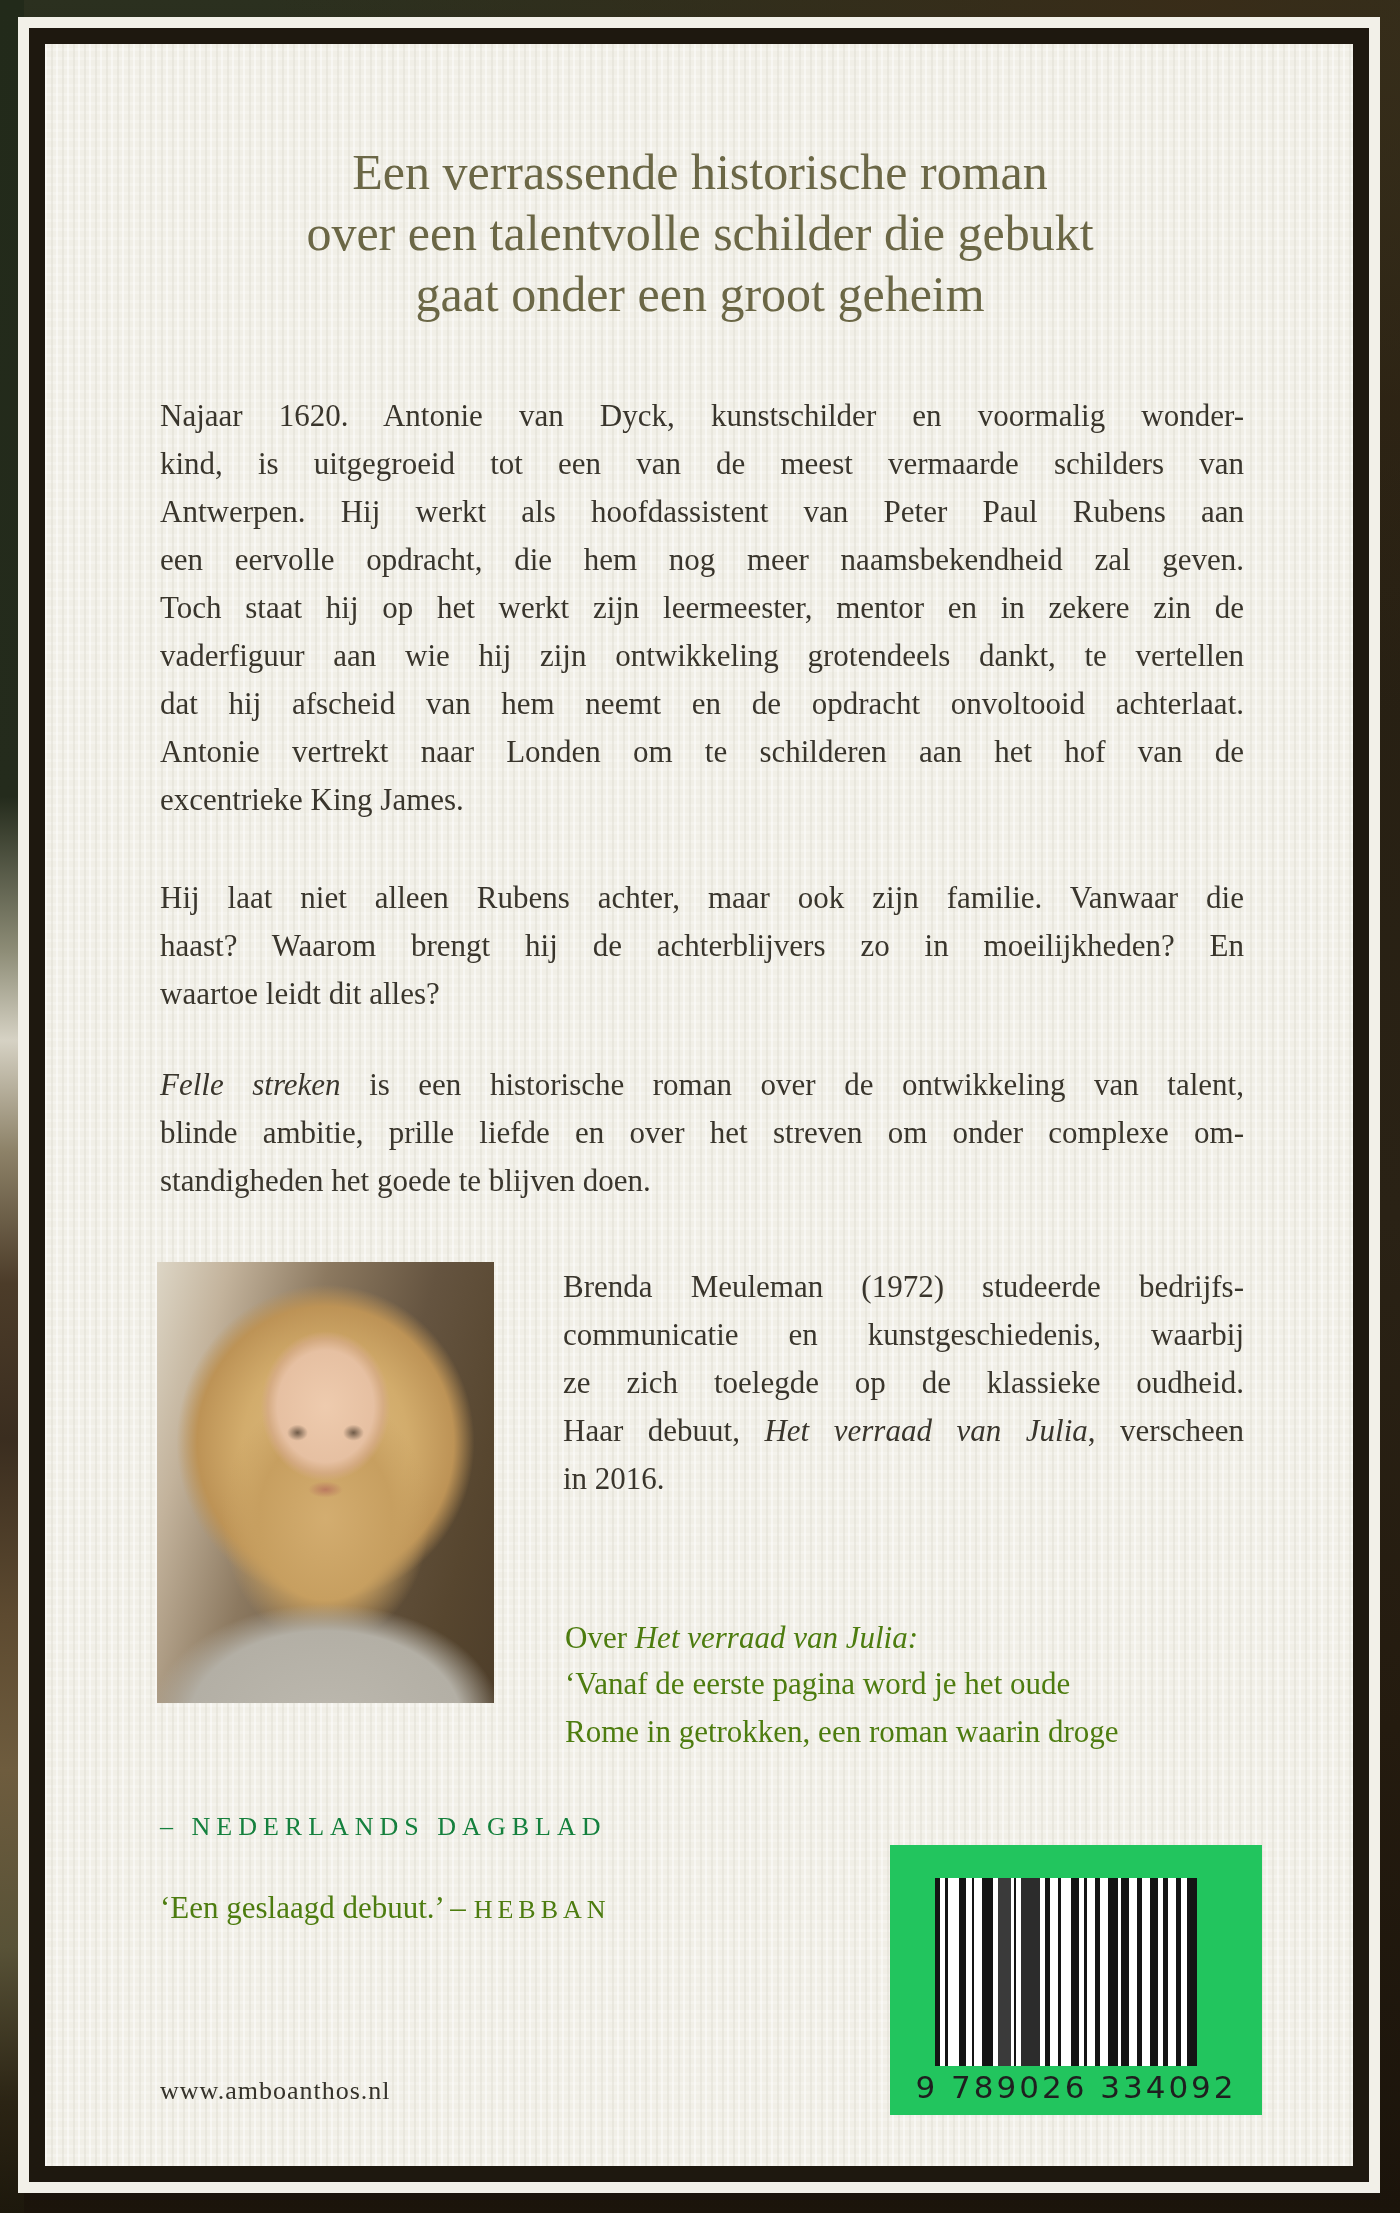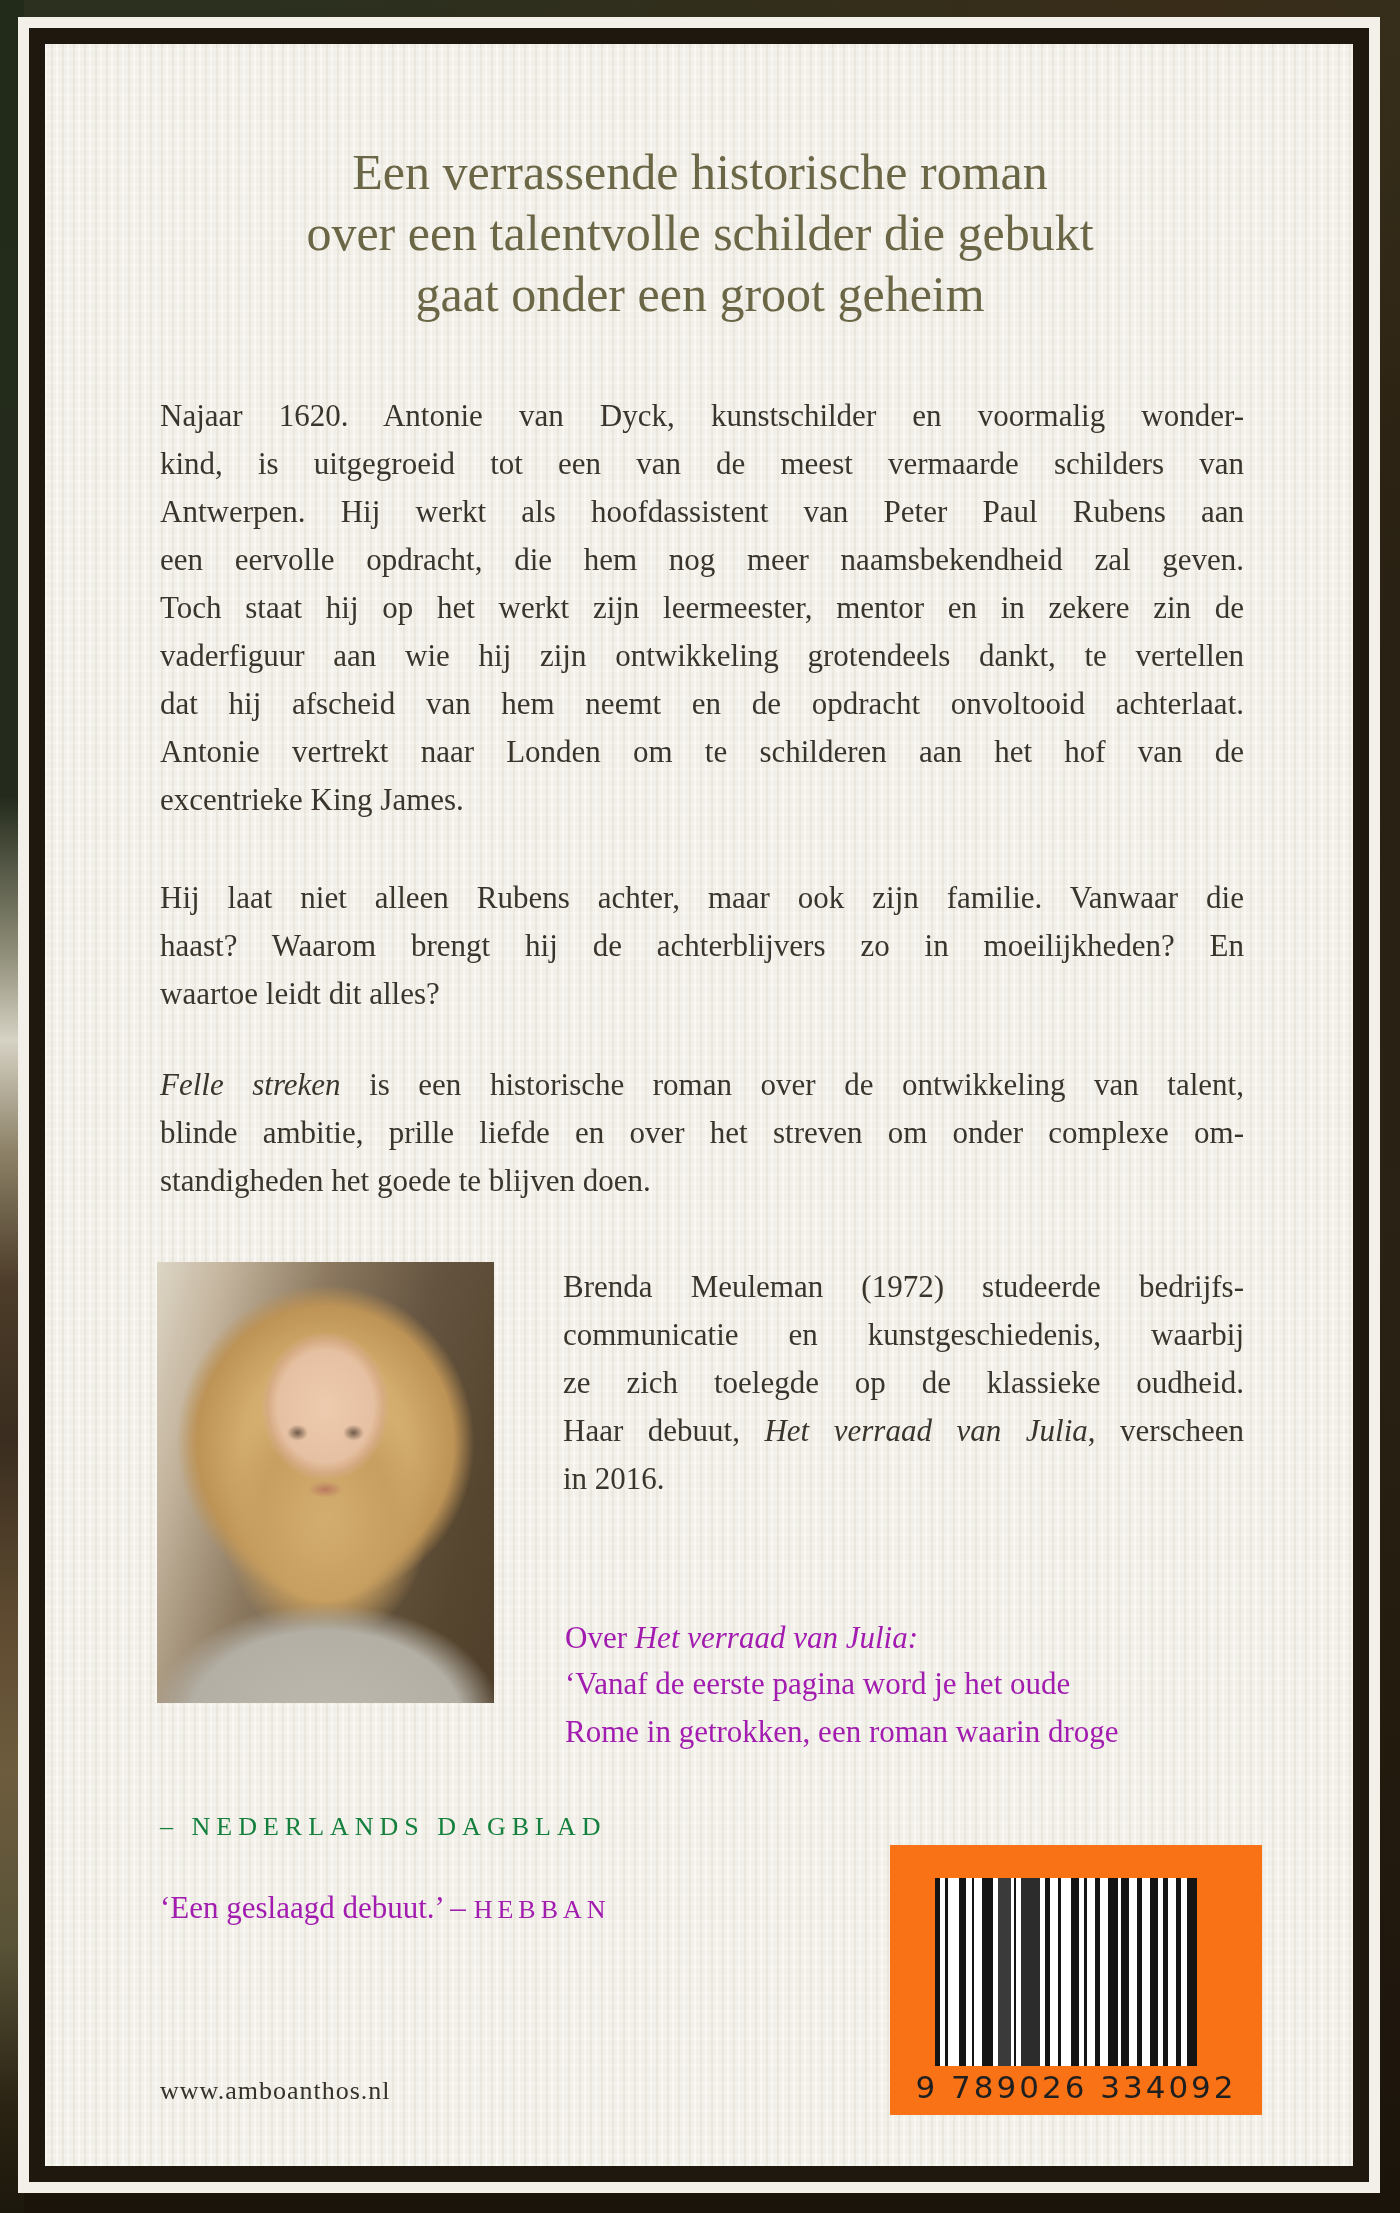--- a/index.html
+++ b/index.html
@@ -51,29 +51,29 @@
       radial-gradient(6% 4% at 34% 58%, rgba(70,55,40,.75) 0%, rgba(70,55,40,0) 100%),
       radial-gradient(6% 4% at 66% 58%, rgba(70,55,40,.75) 0%, rgba(70,55,40,0) 100%),
       radial-gradient(10% 4% at 50% 86%, rgba(176,98,90,.65) 0%, rgba(176,98,90,0) 100%);}
   .ph-blouse{position:absolute;left:-6%;bottom:-4%;width:112%;height:34%;
     background:radial-gradient(60% 100% at 50% 100%, #bcb8ae 0%, #b3afa5 60%, rgba(179,175,165,0) 78%);}
 
   
   .bio{left:563px;top:1263px;width:681px;color:#39352c;font-size:31px;line-height:48px;}
 
   
-  .q{color:#a21caf;font-size:31px;line-height:48px;}
+  .q{color:#4d7c0f;font-size:31px;line-height:48px;}
   .quote-head{left:565px;top:1614px;width:700px;}
   .quote-lines{left:565px;top:1660px;width:700px;}
   .quote-wrap{left:160px;top:1757px;width:1100px;}
   .quote-src{left:160px;top:1812px;width:800px;color:#15803d;font-size:26px;letter-spacing:6px;}
   .quote2{left:160px;top:1884px;width:800px;}
 
   
-  .barcode-panel{left:890px;top:1845px;width:372px;height:270px;background:#f97316;}
+  .barcode-panel{left:890px;top:1845px;width:372px;height:270px;background:#22c55e;}
   .bars{position:absolute;left:45px;top:33px;width:262px;height:188px;background:linear-gradient(90deg,
     #141414 0 2%, #fff 2% 4%, #141414 4% 5%, #fff 5% 9%, #141414 9% 12%, #fff 12% 14%,
     #141414 14% 15%, #fff 15% 18%, #141414 18% 22%, #fff 22% 24%, #3a3a3a 24% 29%, #fff 29% 30%,
     #141414 30% 31%, #fff 31% 33%, #2c2c2c 33% 40%, #fff 40% 42%, #141414 42% 44%, #fff 44% 47%,
     #141414 47% 48%, #fff 48% 52%, #141414 52% 55%, #fff 55% 57%, #141414 57% 58%, #fff 58% 61%,
     #141414 61% 63%, #fff 63% 66%, #141414 66% 70%, #fff 70% 71%, #141414 71% 74%, #fff 74% 77%,
     #141414 77% 79%, #fff 79% 82%, #141414 82% 85%, #fff 85% 87%, #141414 87% 89%, #fff 89% 92%,
     #141414 92% 94%, #fff 94% 96%, #141414 96% 100%);}
   .digits{position:absolute;left:0;top:224px;width:100%;text-align:center;color:#1f1f1f;
     font-family:"DejaVu Sans","Liberation Sans",sans-serif;font-size:31px;letter-spacing:3px;}

